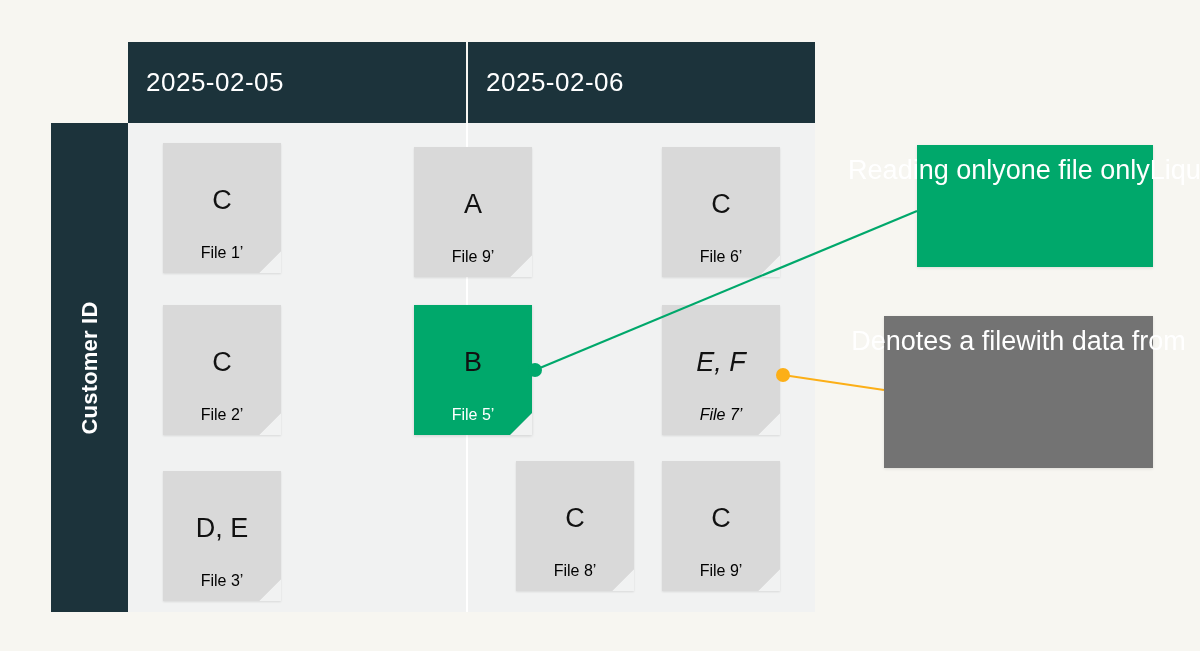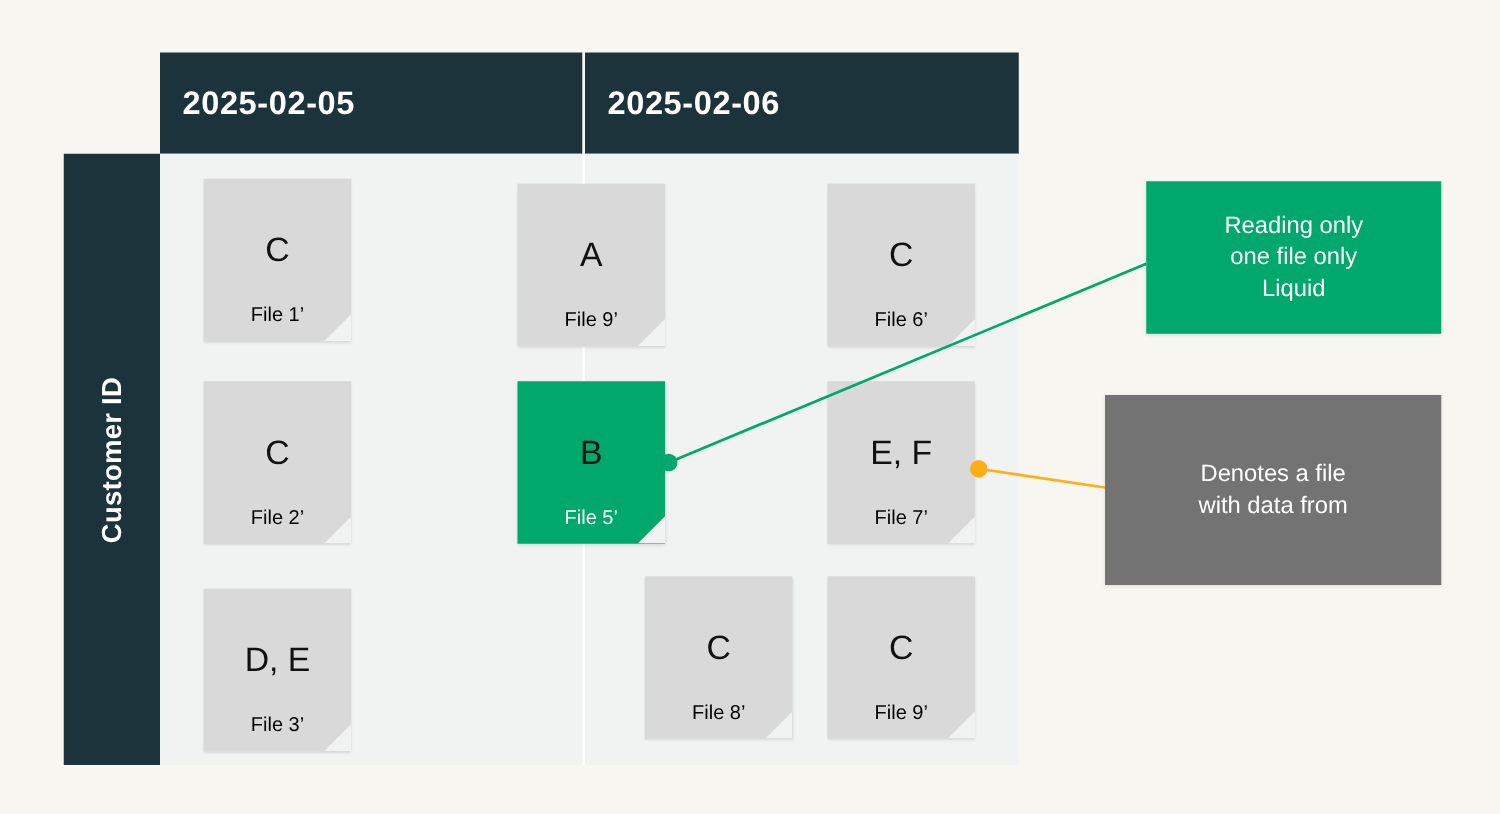--- a/index.html
+++ b/index.html
@@ -50,21 +50,21 @@
     height: 81px;
     background: #1c333b;
     display: flex;
     align-items: center;
     box-sizing: border-box;
     padding-left: 18px;
   }
   .col-header-text {
     color: #ffffff;
     font-size: 26px;
-    font-weight: bold;
+    font-weight: normal;
     letter-spacing: 0.5px;
   }
   #col-header-0 { left: 128px; width: 338px; }
   #col-header-1 { left: 468px; width: 347px; }
 
   
   .header-seam {
     position: absolute;
     left: 466px;
     top: 42px;
@@ -153,24 +153,24 @@
   .file-card.accent .fold-shadow {
     background: #00794d;
     opacity: 0.9;
   }
 
   
   .callout {
     position: absolute;
     box-sizing: border-box;
     display: flex;
-    flex-direction: column;
+    flex-direction: row;
     justify-content: center;
     color: #ffffff;
-    font-size: 19px;
+    font-size: 27px;
     line-height: 1.32;
     padding: 8px 14px;
     box-shadow: 0 1px 3px rgba(0,0,0,0.10);
   }
   #callout-green {
     left: 917px;
     top: 145px;
     width: 236px;
     height: 122px;
     background: #00a86b;
@@ -246,21 +246,21 @@
         <div class="card-filename">File 5’</div>
         <div class="fold-shadow"></div>
         <div class="fold"></div>
       </div>
       <div class="file-card" style="left: 662px; top: 147px;">
         <div class="card-letter">C</div>
         <div class="card-filename">File 6’</div>
         <div class="fold-shadow"></div>
         <div class="fold"></div>
       </div>
-      <div class="file-card" style="left: 662px; top: 305px;">
+      <div class="file-card" style="left: 662px; top: 305px; font-style: italic;">
         <div class="card-letter">E, F</div>
         <div class="card-filename">File 7’</div>
         <div class="fold-shadow"></div>
         <div class="fold"></div>
       </div>
       <div class="file-card" style="left: 516px; top: 461px;">
         <div class="card-letter">C</div>
         <div class="card-filename">File 8’</div>
         <div class="fold-shadow"></div>
         <div class="fold"></div>

